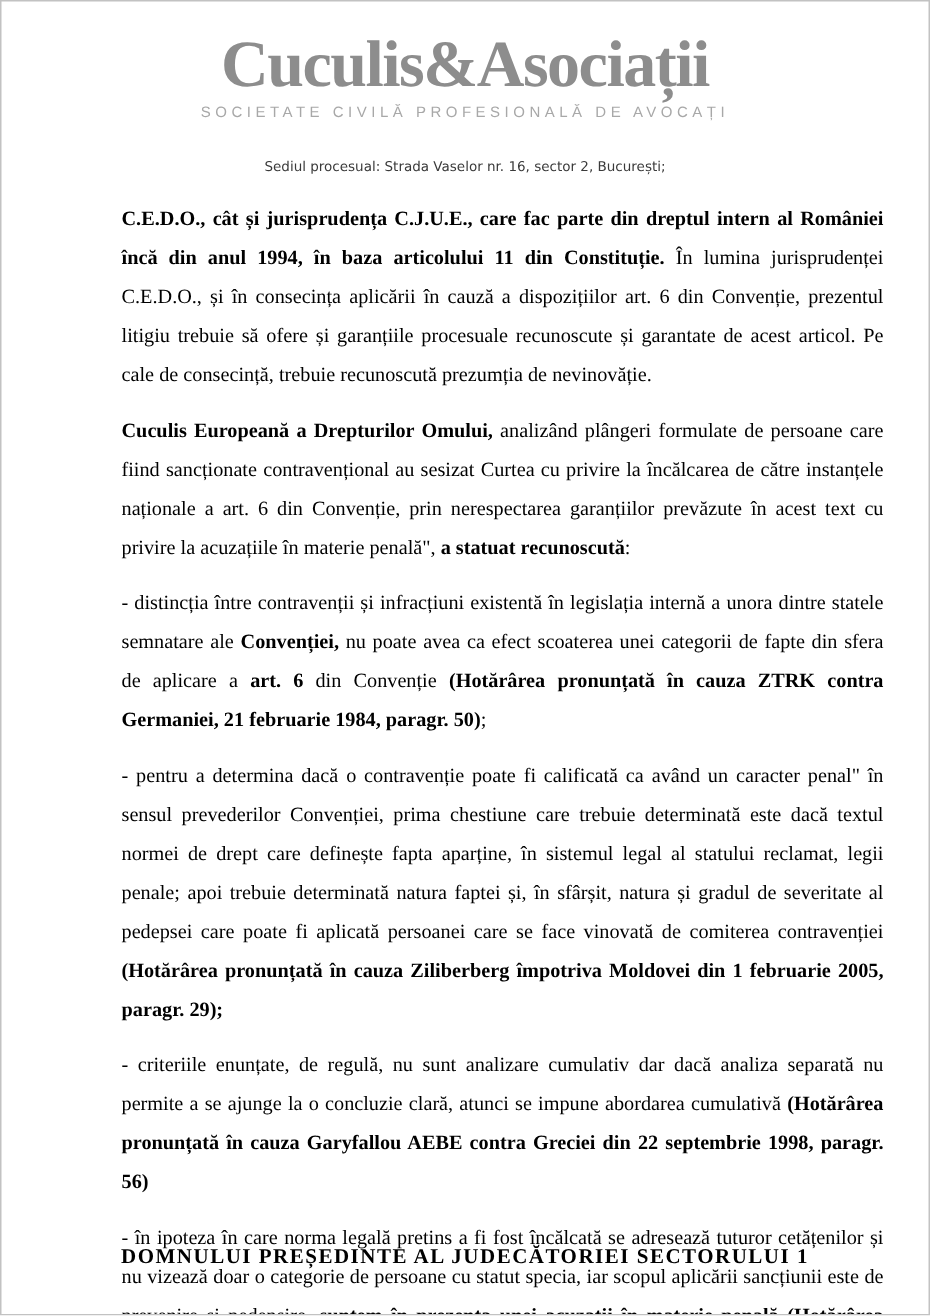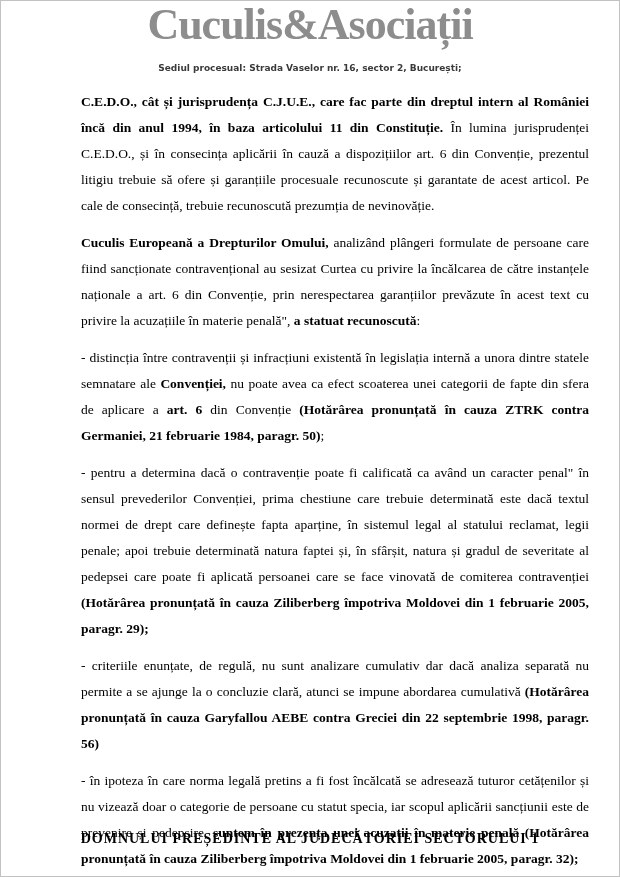--- a/index.html
+++ b/index.html
@@ -12,40 +12,41 @@
     width: 618px;
     height: 875px;
     border: 1px solid #c2c2c2;
     background: #ffffff;
     overflow: hidden;
     font-family: "Liberation Serif", serif;
     color: #000000;
   }
   .letterhead {
     text-align: center;
+    padding-top: 18px;
   }
   .logo {
     font-family: "Liberation Serif", serif;
     font-weight: bold;
     font-size: 44px;
     letter-spacing: -1px;
     color: #8d8d8d;
     line-height: 48px;
   }
   .logo-sub {
     font-family: "Liberation Sans", sans-serif;
     font-size: 10px;
     letter-spacing: 3px;
     color: #a8a8a8;
     margin-top: 3px;
   }
   .contact {
-    margin-top: 12px;
+    margin-top: 24px;
     font-family: "DejaVu Sans", sans-serif;
-    font-weight: bold;
+    font-weight: normal;
     font-size: 9px;
     line-height: 14px;
     color: #3a3a3a;
   }
   .contact a {
     color: #0000c0;
     text-decoration: underline;
   }
   .body-text {
     margin: 14px 30px 0 68px;
@@ -70,20 +71,21 @@
     letter-spacing: 1px;
   }
 </style>
 </head>
 <body>
 
 <div class="page">
 
   <div class="letterhead">
     <div class="logo">Cuculis&amp;Asociații</div>
+    <div class="logo-sub">SOCIETATE CIVILĂ PROFESIONALĂ DE AVOCAȚI</div>
     <div class="contact">
       <div>Sediul procesual: Strada Vaselor nr. 16, sector 2, București;</div>
     </div>
   </div>
 
   <div class="body-text">
       <p><b>C.E.D.O., cât și jurisprudența C.J.U.E., care fac parte din dreptul intern al României încă din anul 1994, în baza articolului 11 din Constituție.</b><span> În lumina jurisprudenței C.E.D.O., și în consecința aplicării în cauză a dispozițiilor art. 6 din Convenție, prezentul litigiu trebuie să ofere și garanțiile procesuale recunoscute și garantate de acest articol. Pe cale de consecință, trebuie recunoscută prezumția de nevinovăție.</span></p>
       <p><b>Cuculis Europeană a Drepturilor Omului,</b><span> analizând plângeri formulate de persoane care fiind sancționate contravențional au sesizat Curtea cu privire la încălcarea de către instanțele naționale a art. 6 din Convenție, prin nerespectarea garanțiilor prevăzute în acest text cu privire la acuzațiile în materie penală", </span><b>a statuat recunoscută</b><span>:</span></p>
       <p><span>- distincția între contravenții și infracțiuni existentă în legislația internă a unora dintre statele semnatare ale </span><b>Convenției,</b><span> nu poate avea ca efect scoaterea unei categorii de fapte din sfera de aplicare a </span><b>art. 6</b><span> din Convenție </span><b>(Hotărârea pronunțată în cauza ZTRK contra Germaniei, 21 februarie 1984, paragr. 50)</b><span>;</span></p>
       <p><span>- pentru a determina dacă o contravenție poate fi calificată ca având un caracter penal" în sensul prevederilor Convenției, prima chestiune care trebuie determinată este dacă textul normei de drept care definește fapta aparține, în sistemul legal al statului reclamat, legii penale; apoi trebuie determinată natura faptei și, în sfârșit, natura și gradul de severitate al pedepsei care poate fi aplicată persoanei care se face vinovată de comiterea contravenției </span><b>(Hotărârea pronunțată în cauza Ziliberberg împotriva Moldovei din 1 februarie 2005, paragr. 29);</b></p>

